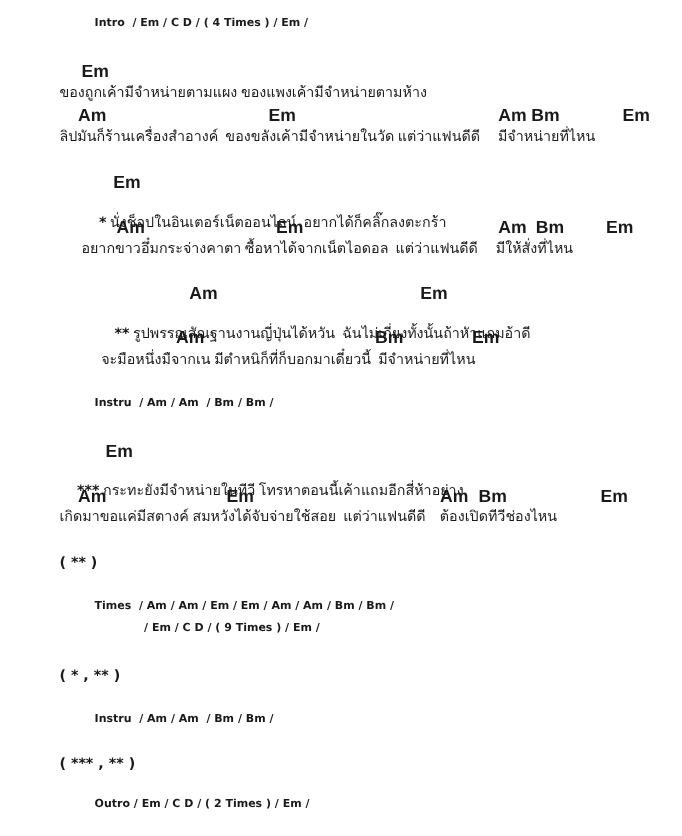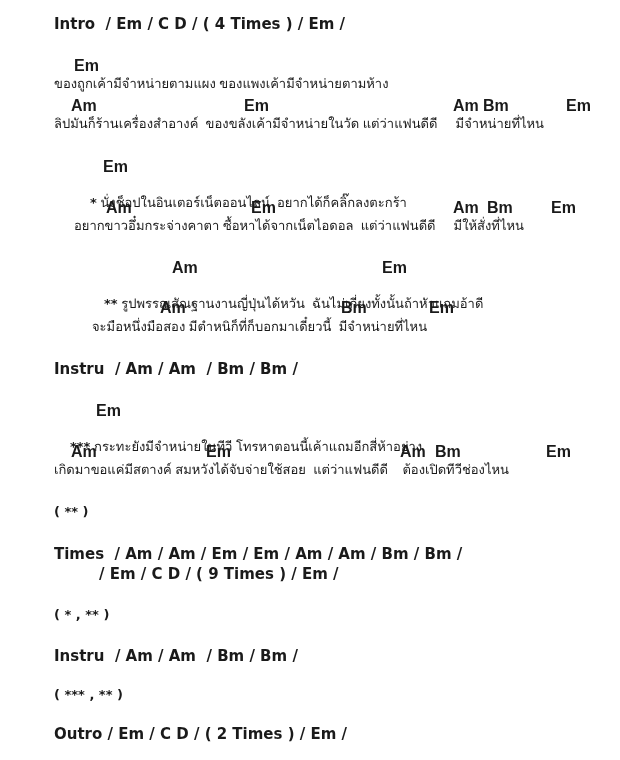--- a/index.html
+++ b/index.html
@@ -15,30 +15,31 @@
       color: #1a1a1a;
     }
     .line {
       position: absolute;
       white-space: pre;
       line-height: 1;
     }
     .bold-label {
       font-family: "DejaVu Sans", sans-serif;
       font-weight: bold;
-      font-size: 15px;
+      font-size: 10px;
+      margin-left: 32px;
     }
     .chord {
       font-family: "Liberation Sans", sans-serif;
       font-weight: bold;
       font-size: 16px;
       position: absolute;
     }
     .lyric {
-      font-family: Liberation Sans, sans-serif;
+      font-family: Liberation Serif, serif;
       font-size: 13px;
     }
     .marker {
       font-family: "DejaVu Sans", sans-serif;
       font-weight: bold;
       font-size: 13px;
     }
   </style>
 </head>
 <body>
@@ -68,21 +69,21 @@
   <div class="line lyric" style="left:74px; top:219px;">อยากขาวอึ๋มกระจ่างคาตา ซื้อหาได้จากเน็ตไอดอล  แต่ว่าแฟนดีดี     มีให้สั่งที่ไหน</div>
 
   <span class="chord" style="left:172px; top:259px;">Am</span>
   <span class="chord" style="left:382px; top:259px;">Em</span>
   <div class="line" style="left:88px; top:279px;">
     <span class="marker">**</span><span class="lyric"> รูปพรรณสัณฐานงานญี่ปุ่นได้หวัน  ฉันไม่เกี่ยงทั้งนั้นถ้าหัาแถมอ้าดี</span>
   </div>
   <span class="chord" style="left:160px; top:299px;">Am</span>
   <span class="chord" style="left:341px; top:299px;">Bm</span>
   <span class="chord" style="left:429px; top:299px;">Em</span>
-  <div class="line lyric" style="left:92px; top:320px;">จะมือหนึ่งมือสอง มีตำหนิก็ที่ก็บอกมาเดี๋ยวนี้  มีจำหน่ายที่ไหน</div>
+  <div class="line lyric" style="left:92px; top:320px;">จะมือหนึ่งมืจากเน มีตำหนิก็ที่ก็บอกมาเดี๋ยวนี้  มีจำหน่ายที่ไหน</div>
 
   <div class="line bold-label" style="left:54px; top:362px;">Instru  / Am / Am  / Bm / Bm /</div>
 
   <span class="chord" style="left:96px; top:402px;">Em</span>
   <div class="line" style="left:54px; top:422px;">
     <span class="marker">***</span><span class="lyric"> กระทะยังมีจำหน่ายในทีวี โทรหาตอนนี้เค้าแถมอีกสี่ห้าอย่าง</span>
   </div>
   <span class="chord" style="left:71px; top:443px;">Am</span>
   <span class="chord" style="left:206px; top:443px;">Em</span>
   <span class="chord" style="left:400px; top:443px;">Am</span>

